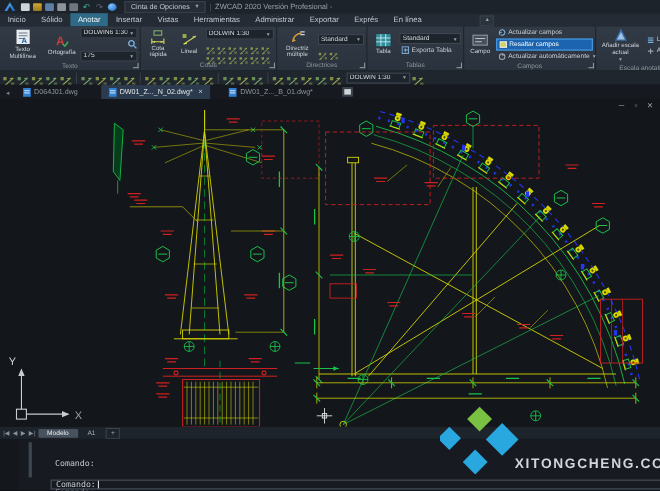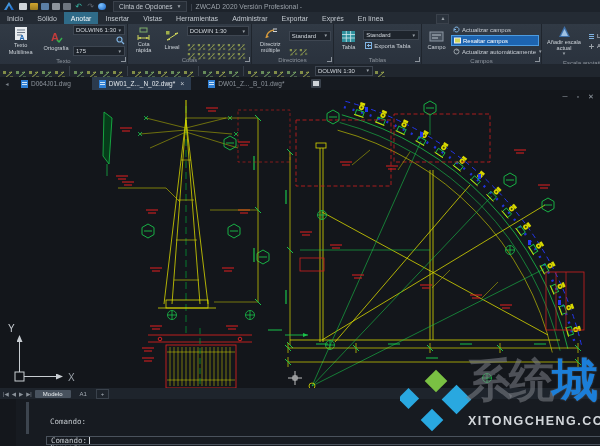--- a/index.html
+++ b/index.html
@@ -701,17 +701,16 @@
     <div id="cmdscroll" class="a"></div>
   </div>
 
   <div id="wm" class="a">
     <svg width="80" height="90" viewBox="0 0 80 90" style="position:absolute;left:0;top:12px">
       <rect x="28" y="13" width="16" height="16" transform="rotate(45 36 21)" fill="#7ac143"></rect>
       <rect x="46" y="29" width="21" height="21" transform="rotate(45 56.5 39.5)" fill="#29a8e0"></rect>
       <rect x="24" y="52" width="16" height="16" transform="rotate(45 32 60)" fill="#29a8e0"></rect>
       <rect x="1" y="31" width="15" height="15" transform="rotate(45 8.5 38.5)" fill="#29a8e0"></rect>
     </svg>
-    <div id="wmcn"><span class="g">系统</span><span class="b">城</span></div>
     <div id="wmsite">XITONGCHENG.COM</div>
   </div>
 
 </div>
 
 </body></html>

